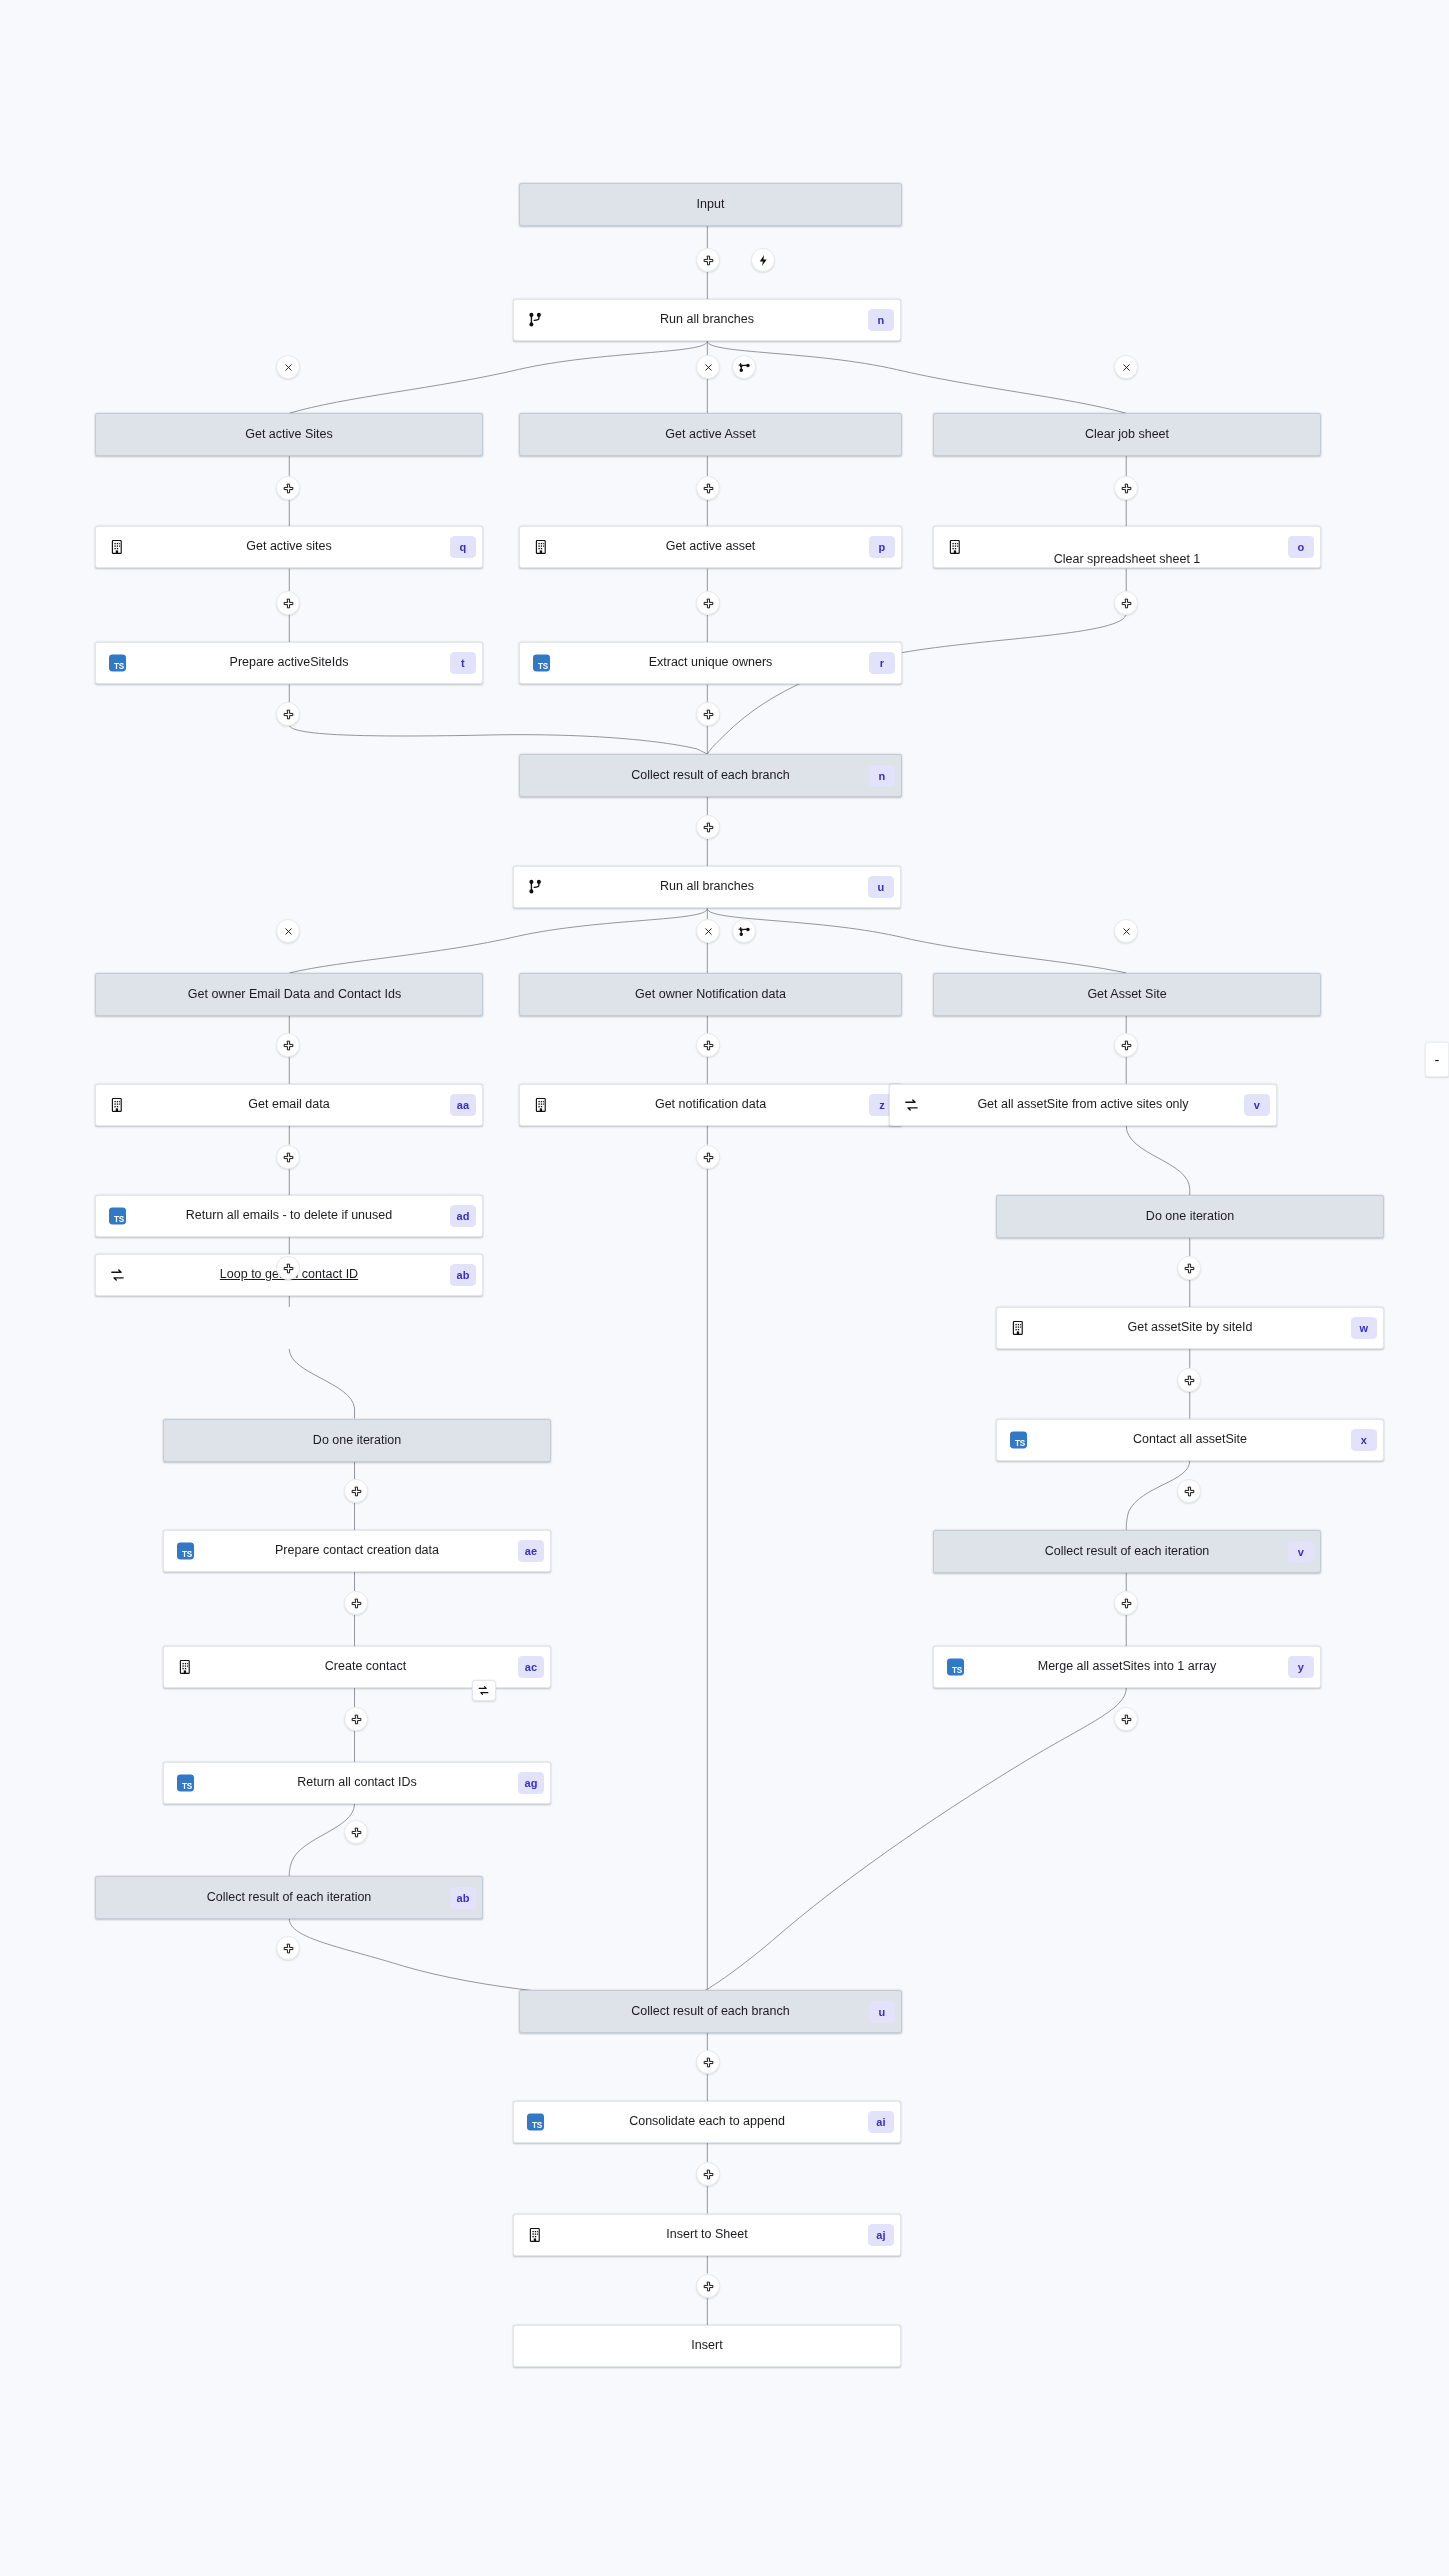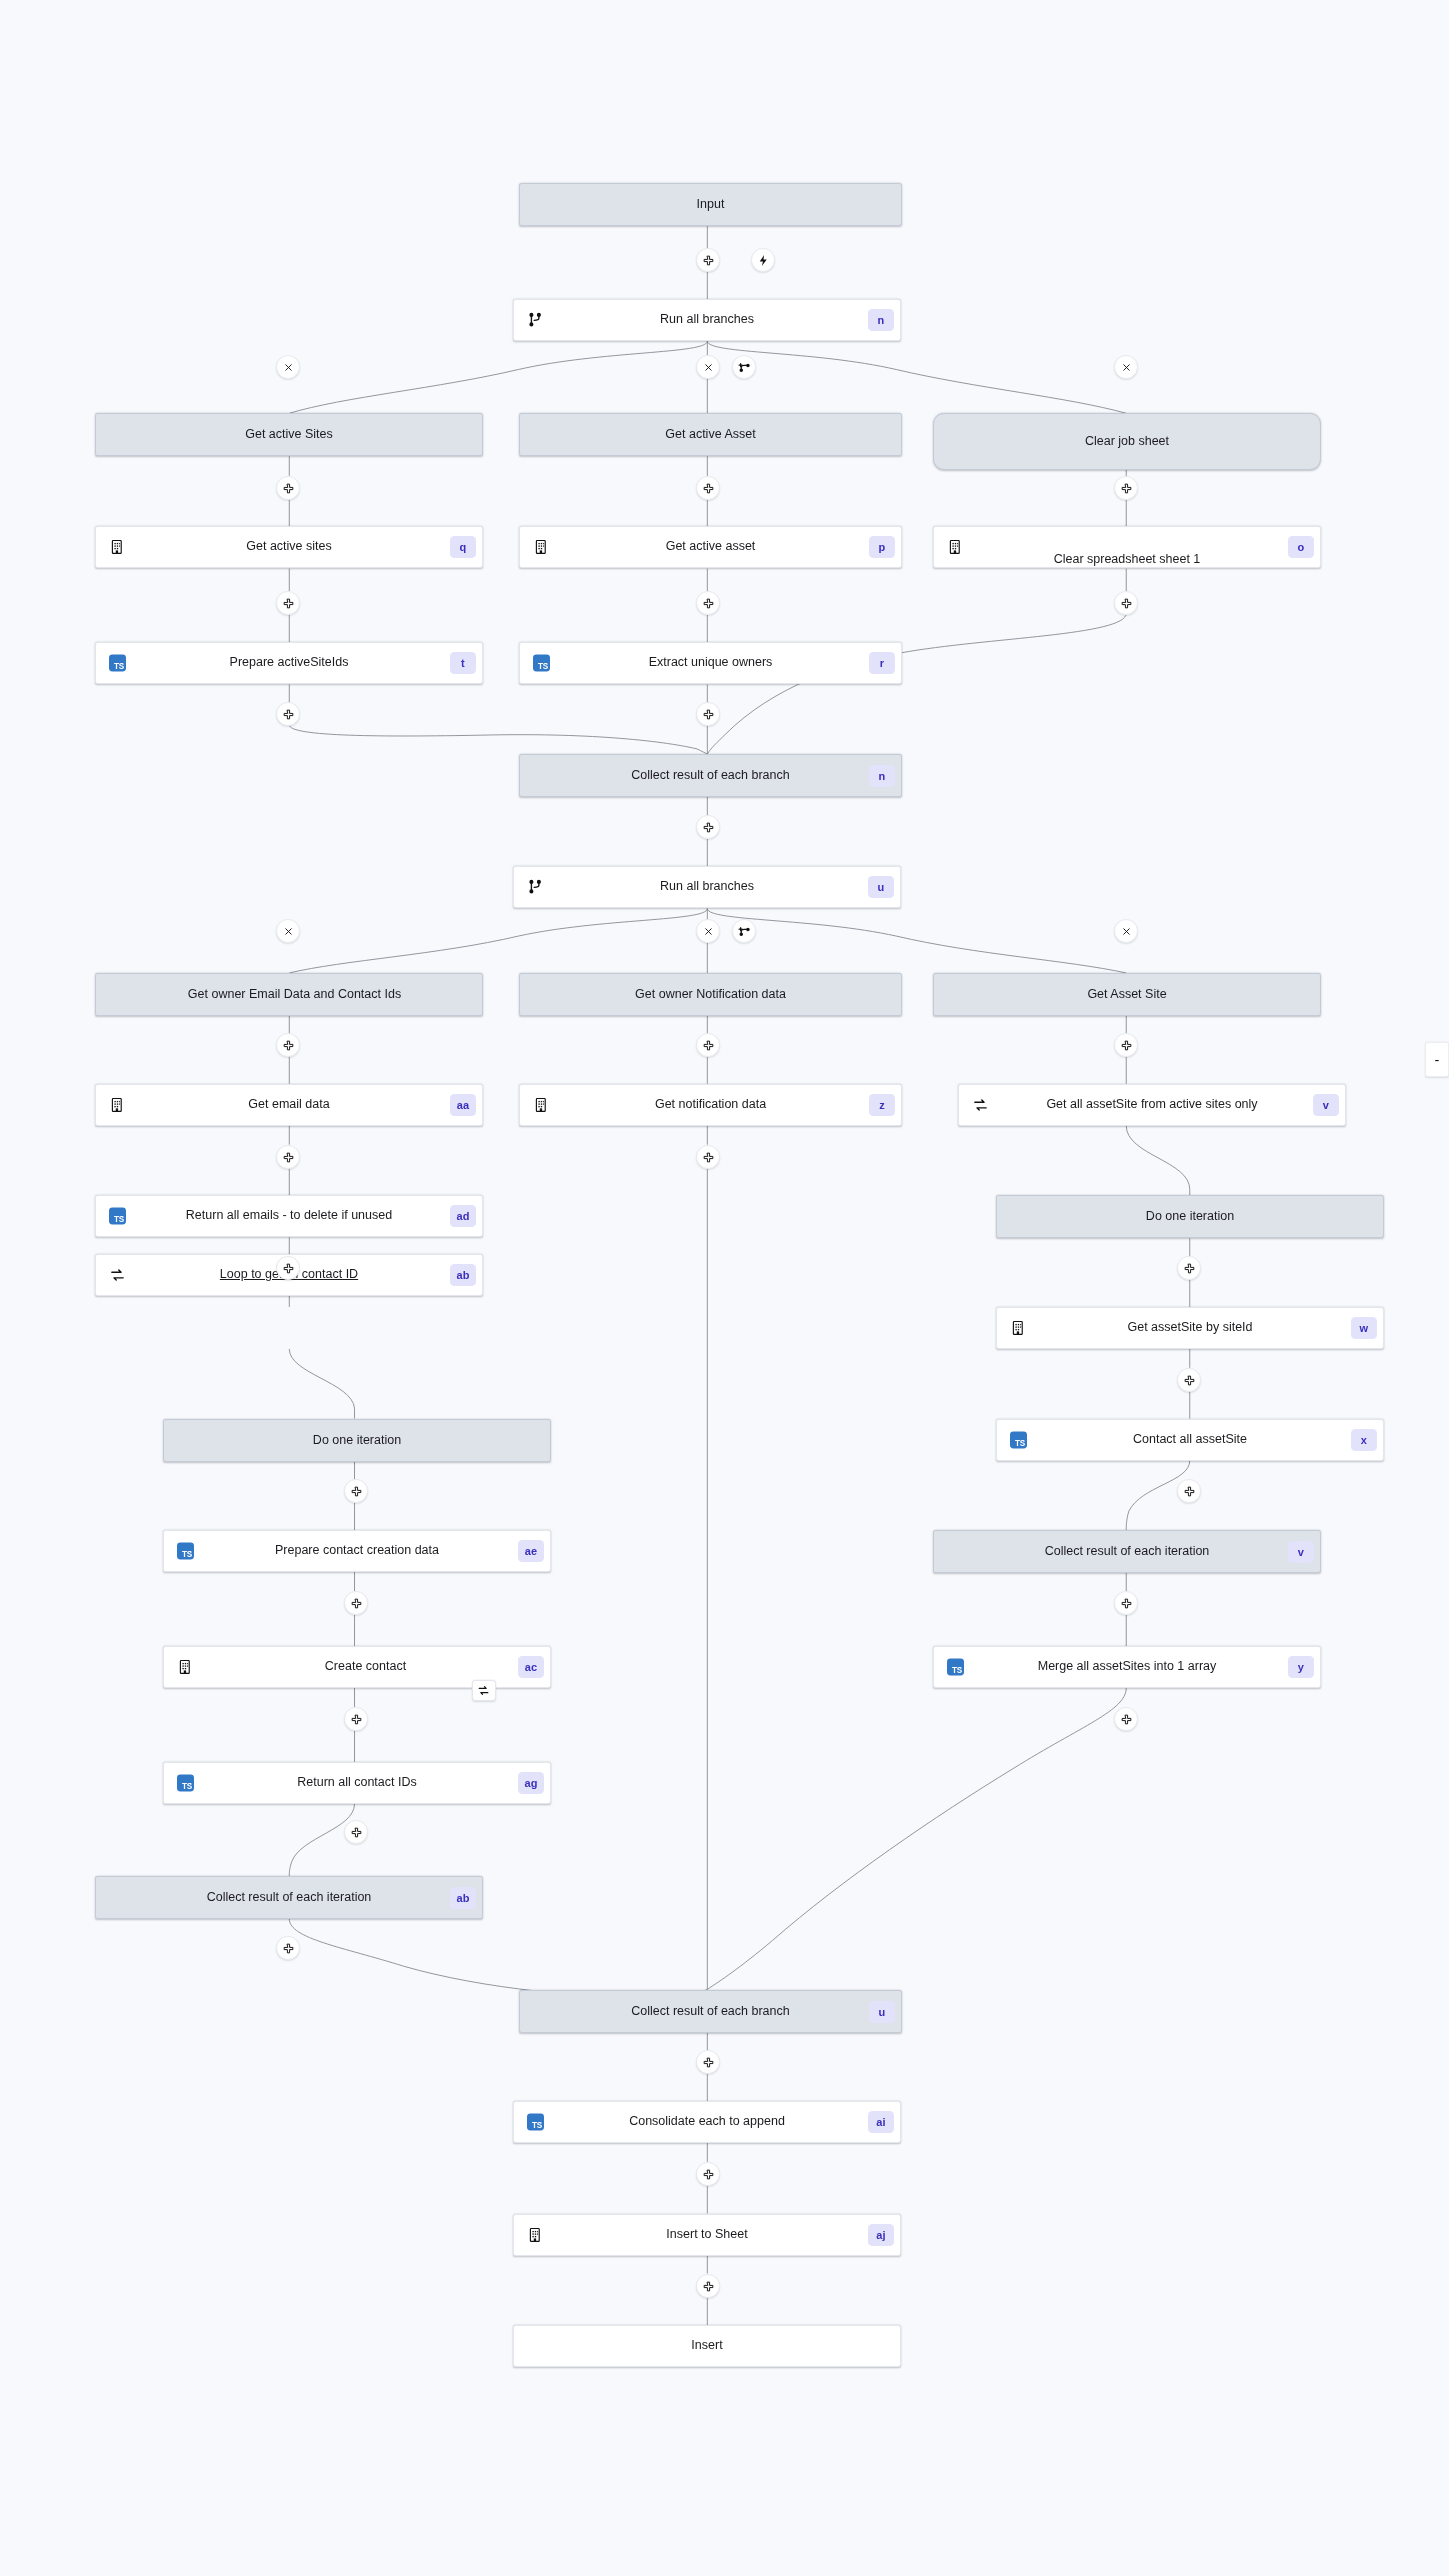--- a/index.html
+++ b/index.html
@@ -227,21 +227,21 @@
         </span>
         <span class="label">Run all branches</span>
         <span class="chip">n</span>
       </div>
       <div class="node virtual" style="left: 95px; top: 413px; width: 388px; height: 43px;">
         <span class="label">Get active Sites</span>
       </div>
       <div class="node virtual" style="left: 519px; top: 413px; width: 383px; height: 43px;">
         <span class="label">Get active Asset</span>
       </div>
-      <div class="node virtual" style="left: 933px; top: 413px; width: 388px; height: 57px; border-radius: 11px;">
+      <div class="node virtual" style="left: 933px; top: 413px; width: 388px; height: 43px;">
         <span class="label">Clear job sheet</span>
       </div>
       <div class="node step" style="left: 95px; top: 526px; width: 388px; height: 42px;">
         <span class="type-icon">
           <svg width="16.3" height="16.3" viewBox="0 0 24 24" fill="none" stroke="#111" stroke-width="1.7" stroke-linejoin="round">
             <rect x="5" y="3" width="13" height="19" rx="1"></rect>
             <rect x="8" y="6.5" width="2" height="2" fill="#111" stroke="none"></rect>
             <rect x="11.5" y="6.5" width="2" height="2" fill="#111" stroke="none"></rect>
             <rect x="15" y="6.5" width="1.3" height="2" fill="#111" stroke="none"></rect>
             <rect x="8" y="10.2" width="2" height="2" fill="#111" stroke="none"></rect>
@@ -360,21 +360,21 @@
             <rect x="11.5" y="10.2" width="2" height="2" fill="#111" stroke="none"></rect>
             <rect x="15" y="10.2" width="1.3" height="2" fill="#111" stroke="none"></rect>
             <rect x="8" y="13.9" width="2" height="2" fill="#111" stroke="none"></rect>
             <rect x="11.5" y="13.9" width="2" height="2" fill="#111" stroke="none"></rect>
             <rect x="10" y="17.5" width="3.4" height="4.5" fill="#111" stroke="none"></rect>
           </svg>
         </span>
         <span class="label">Get notification data</span>
         <span class="chip">z</span>
       </div>
-      <div class="node step" style="left: 958px; top: 1084px; width: 388px; height: 42px;">
+      <div class="node step" style="left: 889px; top: 1084px; width: 388px; height: 42px;">
         <span class="type-icon">
           <svg width="17" height="17" viewBox="0 0 24 24" fill="none" stroke="#111" stroke-width="2" stroke-linecap="round" stroke-linejoin="round">
             <path d="M4 8h13l-3.2-3.2"></path>
             <path d="M20 16H7l3.2 3.2"></path>
           </svg>
         </span>
         <span class="label">Get all assetSite from active sites only</span>
         <span class="chip">v</span>
       </div>
       <div class="node step" style="left: 95px; top: 1195px; width: 388px; height: 42px;">

